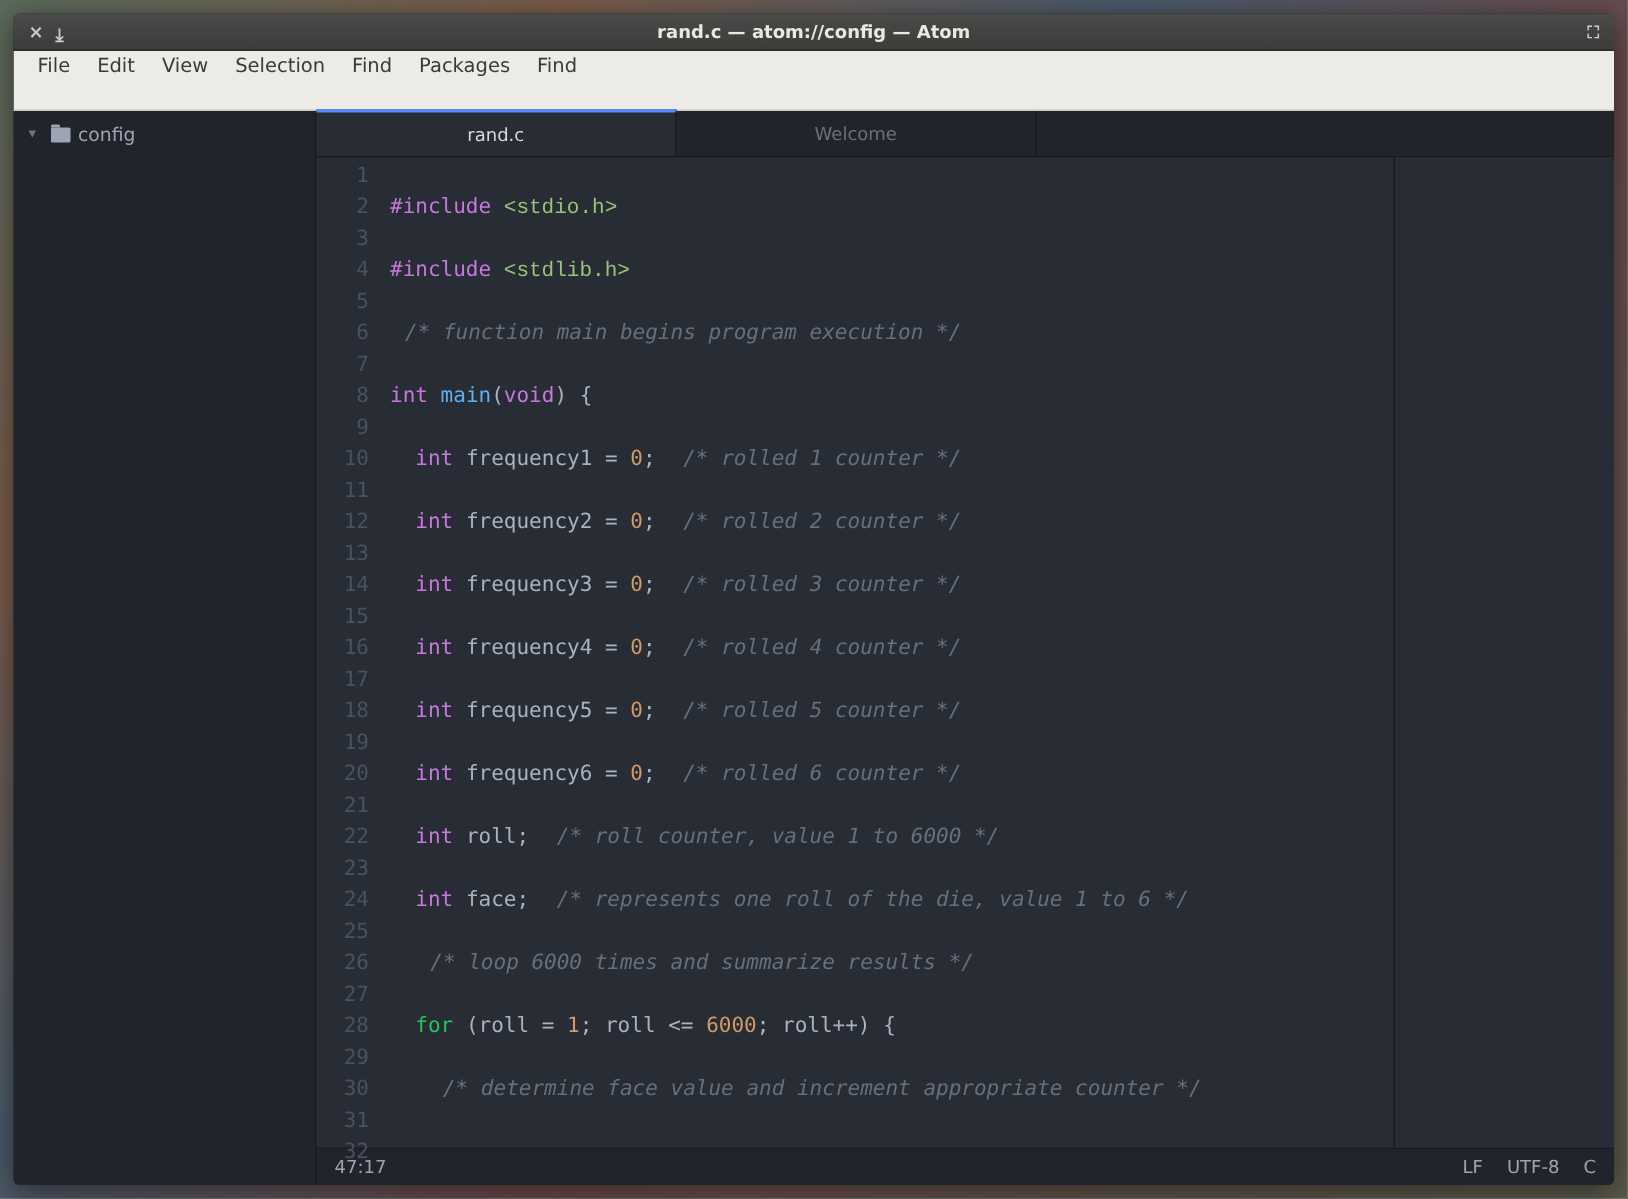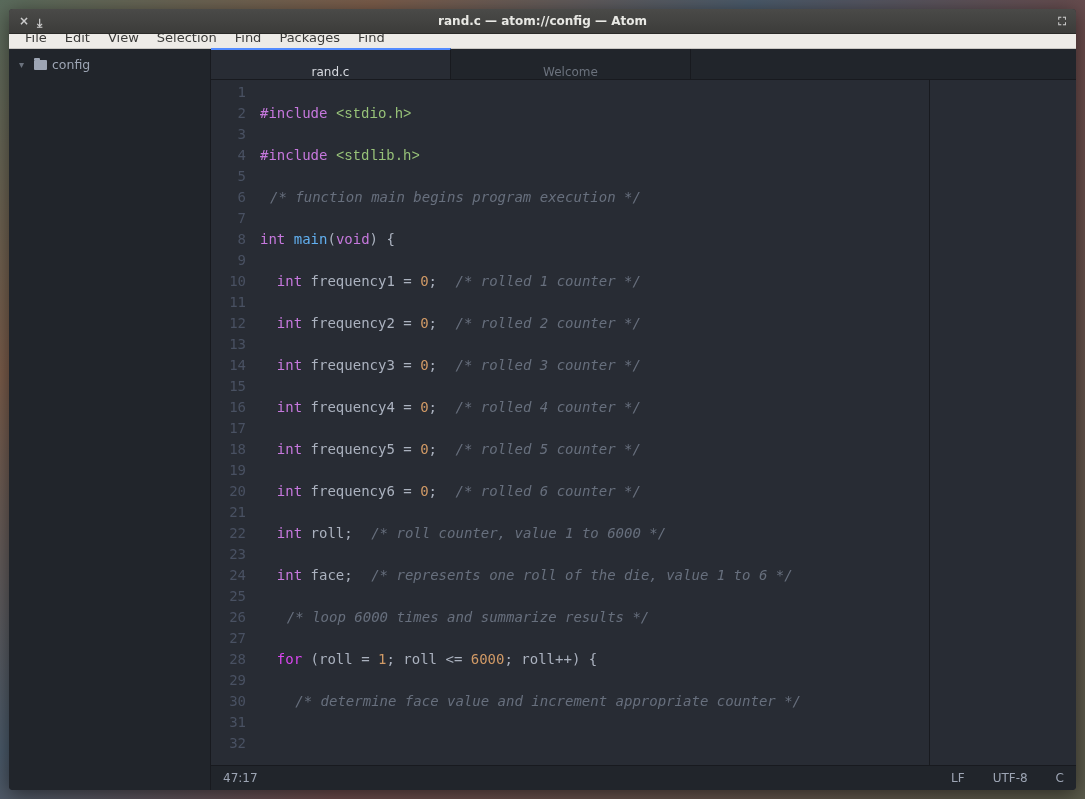--- a/index.html
+++ b/index.html
@@ -36,24 +36,24 @@
   .titlebar-title {
     position: absolute; left: 0; right: 0; text-align: center;
     pointer-events: none;
     color: #e8e8e4;
   }
   .titlebar-controls-right {
     margin-left: auto; padding-right: 10px;
   }
   .titlebar-controls-right span { cursor: pointer; color: #ccc; font-size: 11px; }
   .menubar {
-    height: 15px;
+    height: 40px;
     background: #edebe7;
     display: flex;
-    align-items: flex-end;
+    align-items: flex-start;
     padding: 0 8px;
     gap: 2px;
     font-size: 13px;
     color: #3a3a38;
     border-bottom: 1px solid #c8c6c2;
   }
   .menubar .menu-item {
     padding: 3px 8px;
     cursor: pointer;
     border-radius: 2px;
@@ -91,21 +91,21 @@
   }
   .tabs {
     height: 31px;
     background: #21252b;
     display: flex;
     border-bottom: 1px solid #181a1f;
   }
   .tab {
     width: 240px;
     display: flex;
-    align-items: flex-end;
+    align-items: center;
     justify-content: center;
     font-size: 12px;
     color: #6b727d;
     border-right: 1px solid #181a1f;
     cursor: pointer;
   }
   .tab.active {
     color: #d7dae0;
     background: #282c34;
     border-top: 2px solid #528bff;
@@ -140,36 +140,36 @@
   }
   .code .row { height: 21px; }
   .minimap-gutter {
     width: 147px;
     border-left: 1px solid #181a1f;
     background: #282c34;
   }
   .tok-pre  { color: #c678dd; } 
   .tok-inc  { color: #98c379; font-family: Liberation Mono, monospace; } 
   .tok-cmt  { color: #676f7d; font-style: italic; margin-left: 10px; }
-  .tok-kw   { color: #d946ef; margin-top: 16px; } 
+  .tok-kw   { color: #22c55e; margin-top: 16px; } 
   .tok-type { color: #c678dd; }
   .tok-fun  { color: #61afef; }
   .tok-num  { color: #d19a66; } 
   .status {
     height: 25px;
     background: #21252b;
     border-top: 1px solid #181a1f;
     color: #9da5b4;
     font-size: 12px;
     display: flex;
     align-items: center;
     padding: 0 12px;
   }
   .status-left { display: flex; gap: 18px; }
-  .status-right { margin-left: auto; display: flex; gap: 28px; }
+  .status-right { margin-left: auto; display: flex; gap: 16px; }
   .status span { cursor: pointer; }
 </style>
 </head>
 <body>
 
 <div class="window">
 
   <div class="titlebar">
     <div class="titlebar-controls-left">
       <span>×</span>

